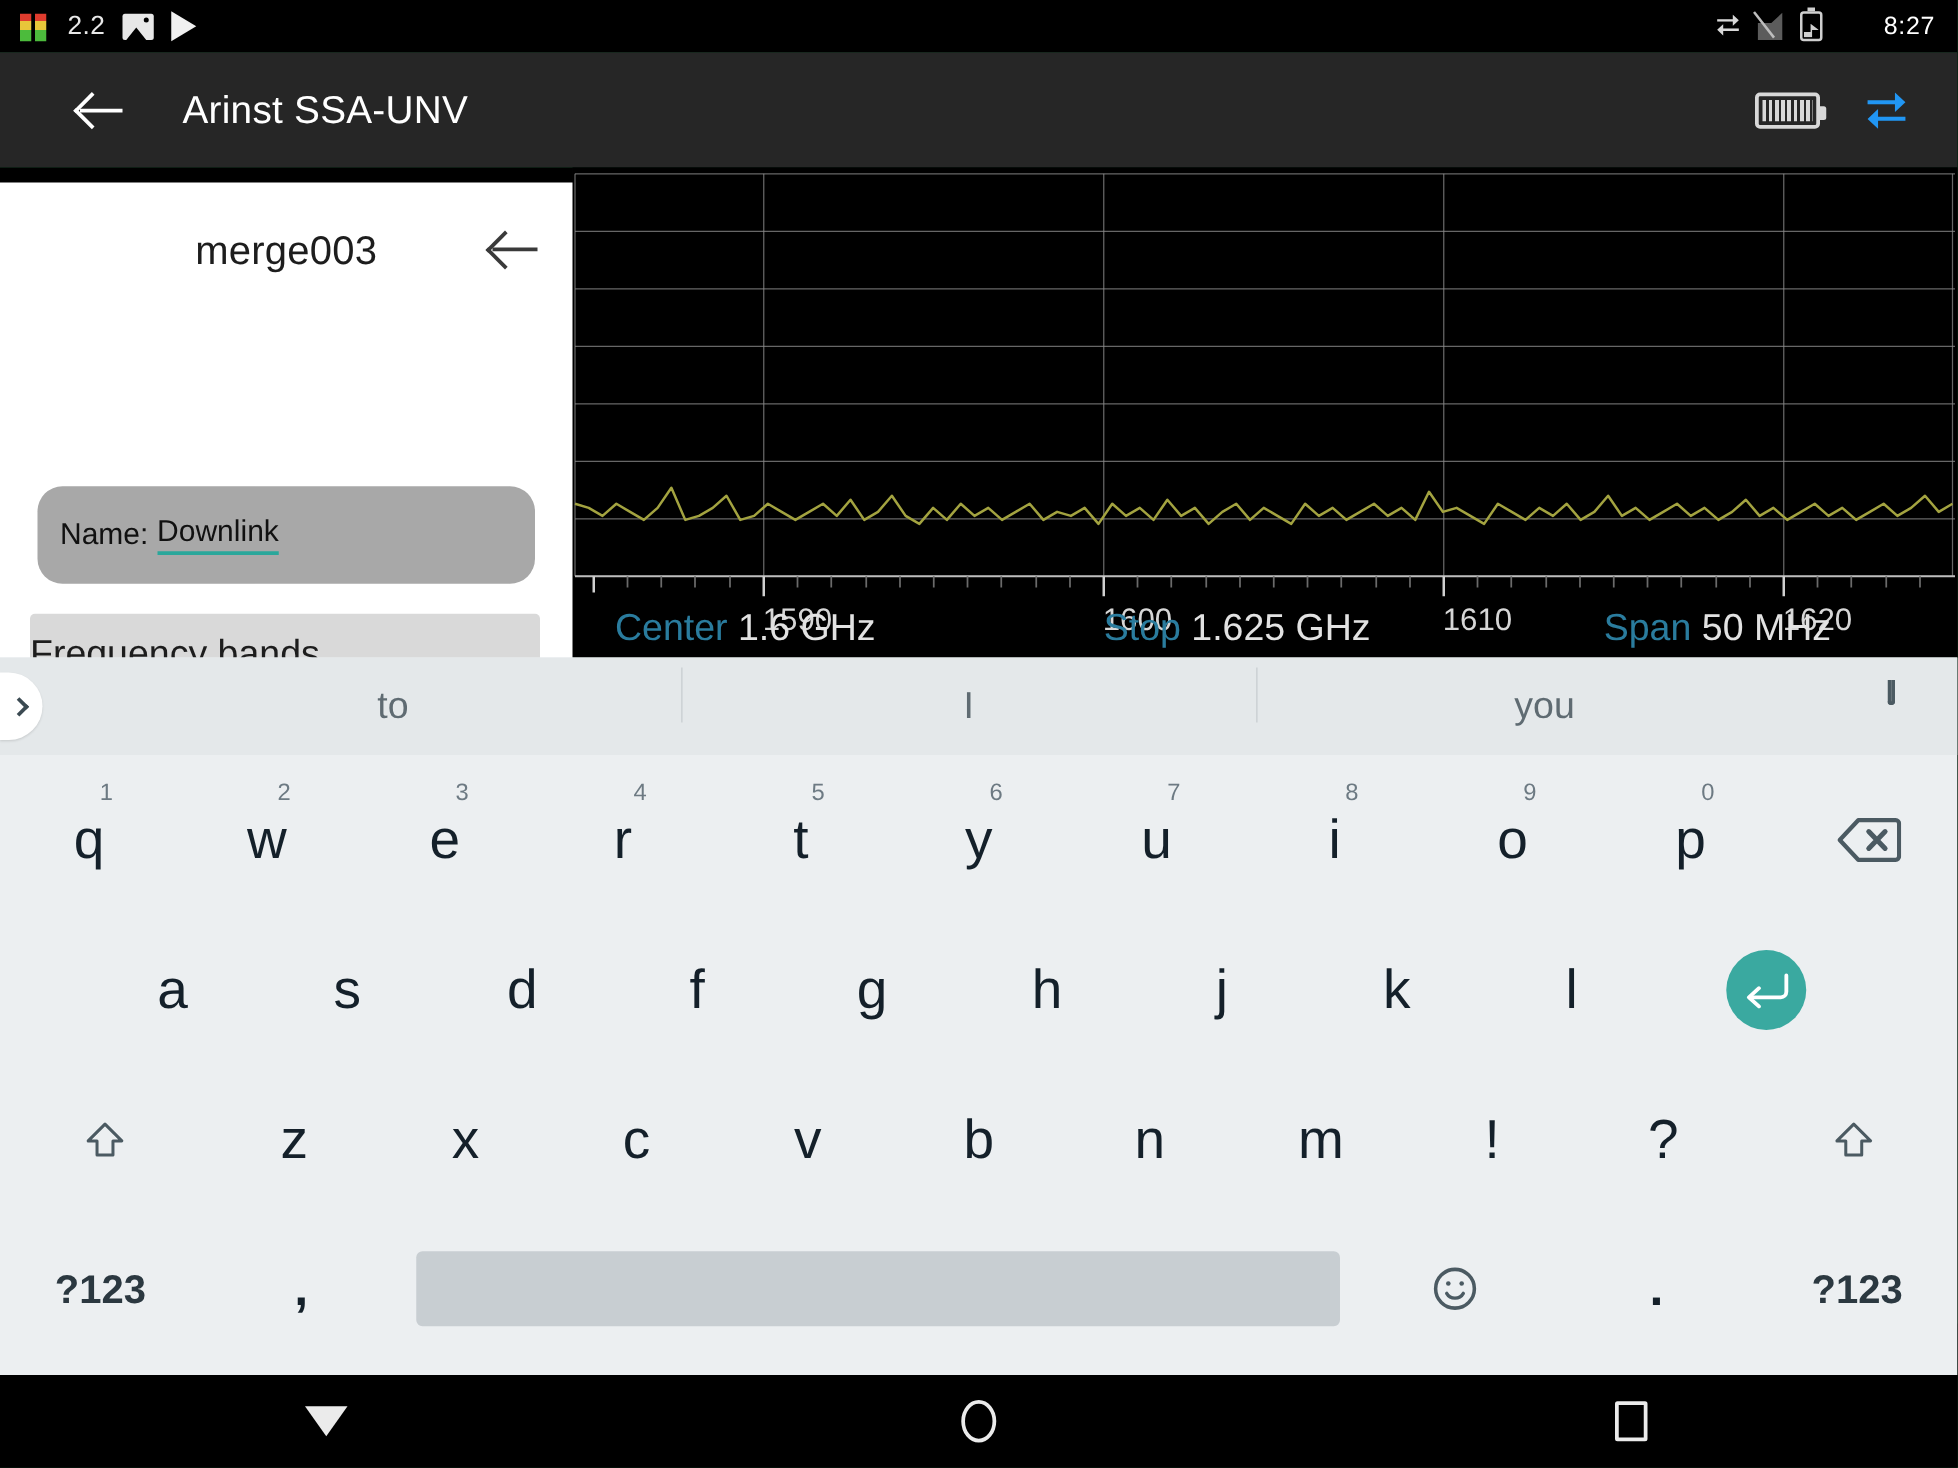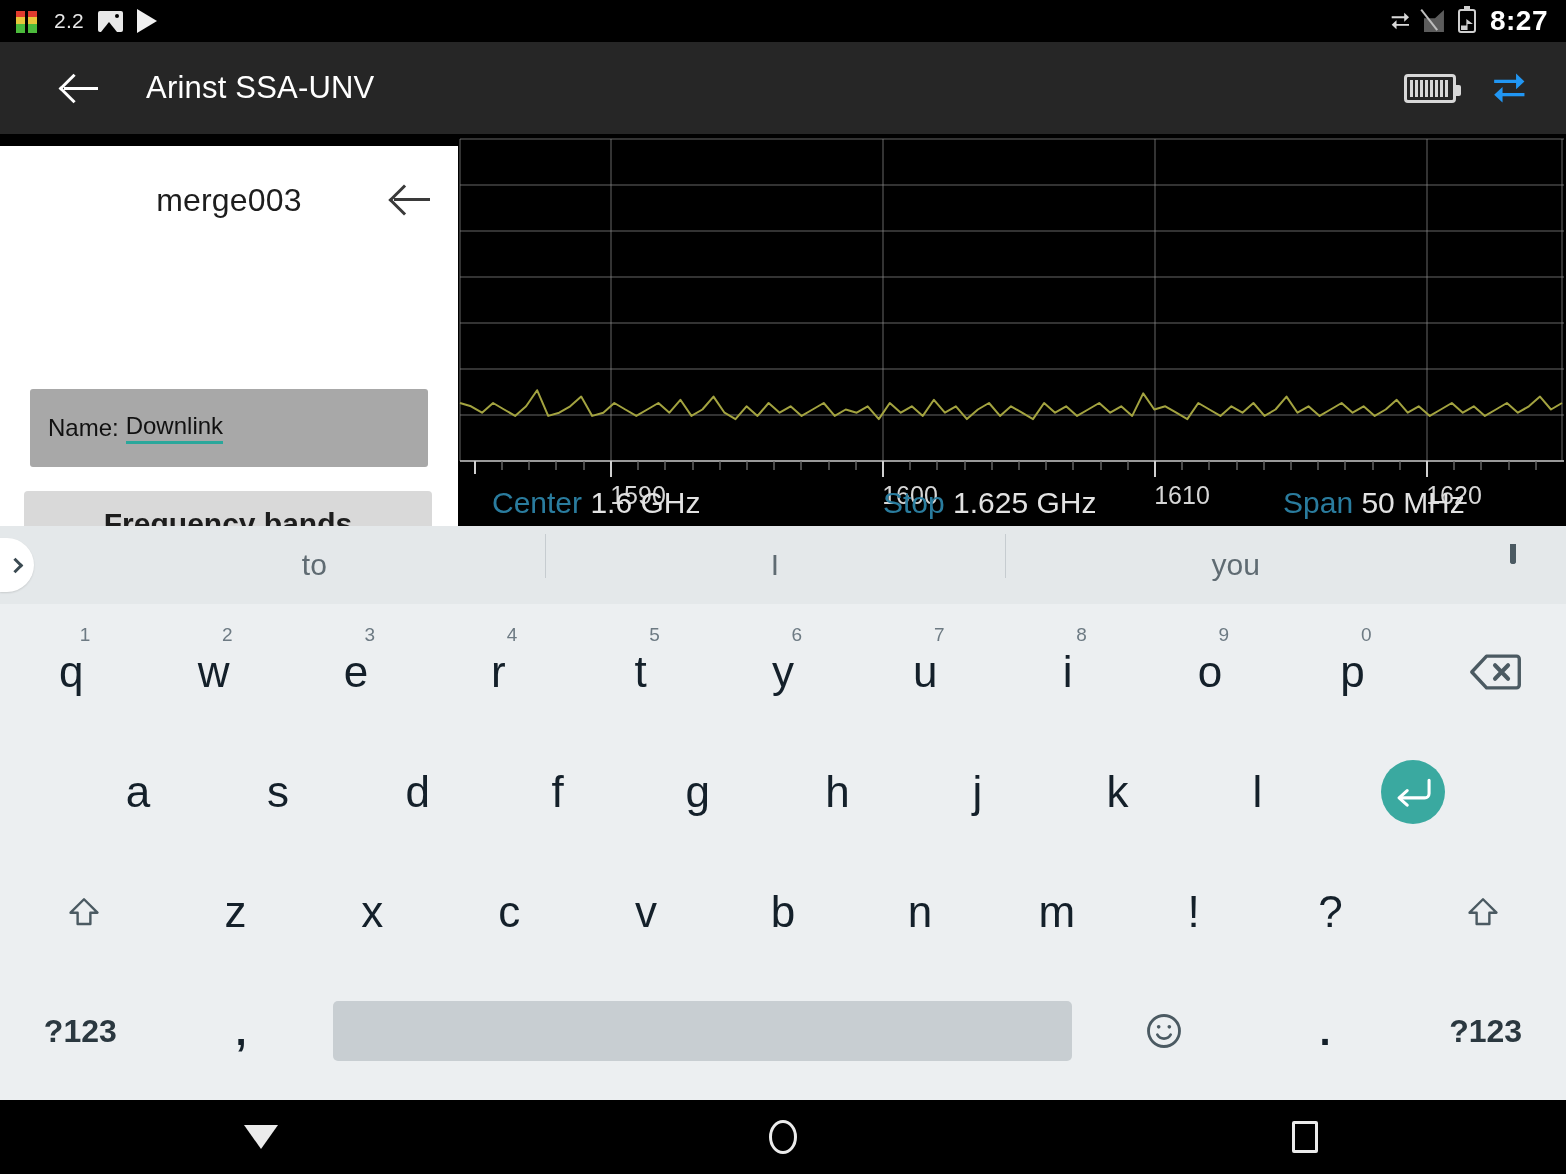--- a/index.html
+++ b/index.html
@@ -18,21 +18,21 @@
   }
   .sb-left { display: flex; align-items: center; gap: 14px; margin-left: 16px; }
   .sb-right { display: flex; align-items: center; gap: 14px; margin-left: auto; margin-right: 18px; }
   .eq-icon { width: 24px; height: 24px; display: flex; gap: 3px; align-items: flex-end; }
   .eq-bar { width: 9px; height: 22px; background: linear-gradient(to bottom, #e03c2e 0 28%, #e8c63a 28% 58%, #4cbb3c 58% 100%); }
   .sb-text { color: #e8e8e8; font-size: 21px; letter-spacing: .3px; }
   .img-icon { width: 25px; height: 21px; background:#e8e8e8; border-radius:2px; position:relative; overflow:hidden;}
   .img-icon::after{content:"";position:absolute;left:3px;bottom:0;width:0;height:0;border-left:8px solid transparent;border-right:8px solid transparent;border-bottom:10px solid #000;}
   .img-icon::before{content:"";position:absolute;right:4px;top:3px;width:4px;height:4px;border-radius:50%;background:#000;}
   .play-icon { width: 0; height: 0; border-top: 12px solid transparent; border-bottom: 12px solid transparent; border-left: 20px solid #f0f0f0; }
-  .sb-time { color: #fff; font-size: 28px; font-weight: 700; letter-spacing: .5px; }
+  .sb-time { color: #fff; font-size: 20px; font-weight: 400; letter-spacing: .5px; margin-left: 35px; }
   .bt-small { color:#d8d8d8; font-size:24px; line-height:1; }
   .nosim { width:20px;height:22px;position:relative;}
   .nosim::before{content:"";position:absolute;inset:0;background:#5c5c5c;clip-path:polygon(0 38%,55% 38%,100% 0,100% 100%,0 100%);}
   .nosim::after{content:"";position:absolute;left:-2px;top:-1px;width:26px;height:2px;background:#bdbdbd;transform:rotate(52deg);transform-origin:left top;}
   .batt-small{width:18px;height:24px;border:2px solid #cfcfcf;border-radius:3px;position:relative;}
   .batt-small::before{content:"";position:absolute;top:-5px;left:4px;width:6px;height:3px;background:#cfcfcf;}
   .batt-small::after{content:"";position:absolute;left:1px;bottom:1px;right:1px;height:55%;background:#cfcfcf;clip-path:polygon(0 60%,45% 60%,45% 0,100% 45%,55% 45%,55% 100%,0 100%);}
 
   
   .appbar {
@@ -57,27 +57,27 @@
     position:absolute; left:0; top:12px; width:458px; height:392px; background:#fff;
     padding: 0;
   }
   .panel-head { position:relative; height: 108px; display:flex; align-items:center; justify-content:center; }
   .panel-title { font-size: 32px; color:#1d1d1d; letter-spacing:.2px; }
   .panel-back { position:absolute; right: 26px; top: 36px; width:40px; height:34px; cursor:pointer; }
   .panel-back::before{content:"";position:absolute;top:16px;left:2px;width:36px;height:3px;background:#3a3a3a;}
   .panel-back::after{content:"";position:absolute;top:7px;left:1px;width:19px;height:19px;border-left:3px solid #3a3a3a;border-bottom:3px solid #3a3a3a;transform:rotate(45deg);}
   .field-name {
     position:absolute; left:30px; top:243px; width:398px; height:78px;
-    background:#a8a8a8; border-radius:3px; display:flex; align-items:center; cursor:text;
+    background:#a8a8a8; border-radius:20px; display:flex; align-items:center; cursor:text;
   }
   .field-label { margin-left:18px; font-size:24px; color:#111; }
   .field-value { font-size:24px; color:#111; border-bottom:3px solid #2aa79b; padding-bottom:1px; margin-left:7px; }
   .btn-band {
     position:absolute; left:24px; width:408px; height:66px; background:#d9d9d9;
-    display:flex; align-items:center; justify-content:center; border-radius:4px; cursor:pointer;font-weight:bold;
+    display:flex; align-items:center; border-radius:4px; cursor:pointer;
   }
   .btn-band span { font-size:30px; color:#1d1d1d; }
   #btn-freq-bands { top:345px; }
   #btn-add-band { top:442px; }
 
   
   .chart { position:absolute; left:458px; top:0; width:1108px; height:392px; background:#050505; }
   .chart svg { display:block; }
   .chart-labels { position:absolute; left:0; bottom:2px; width:100%; height:52px; }
   .cl { position:absolute; font-size:30px; white-space:nowrap; }

